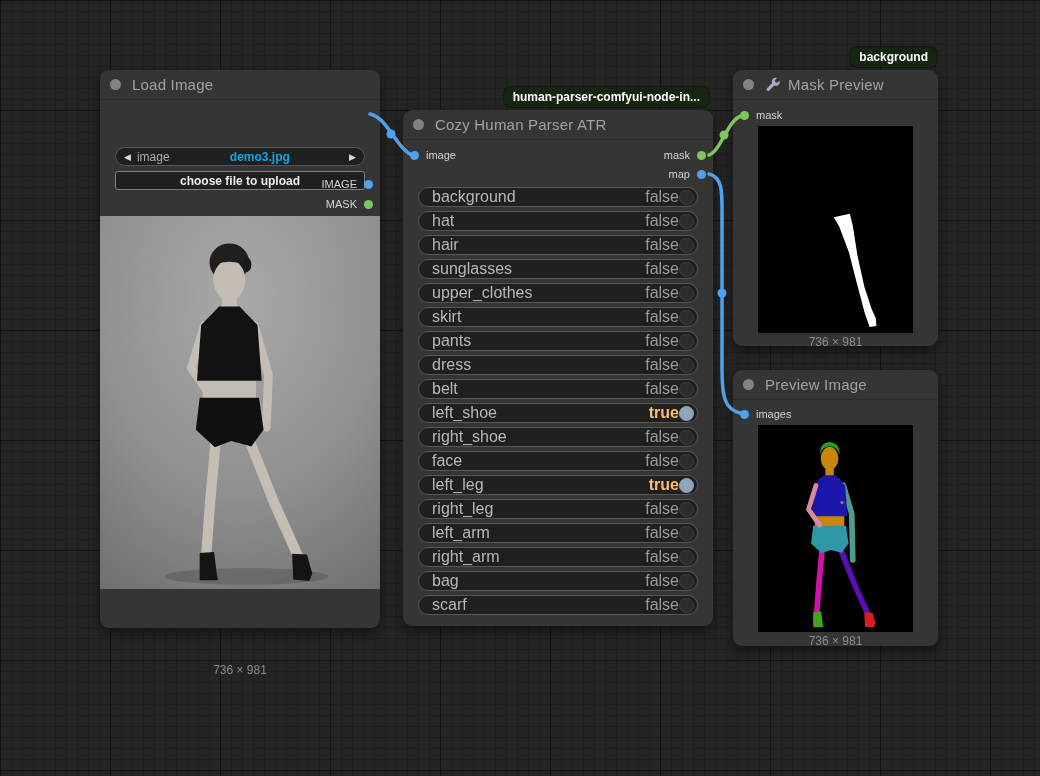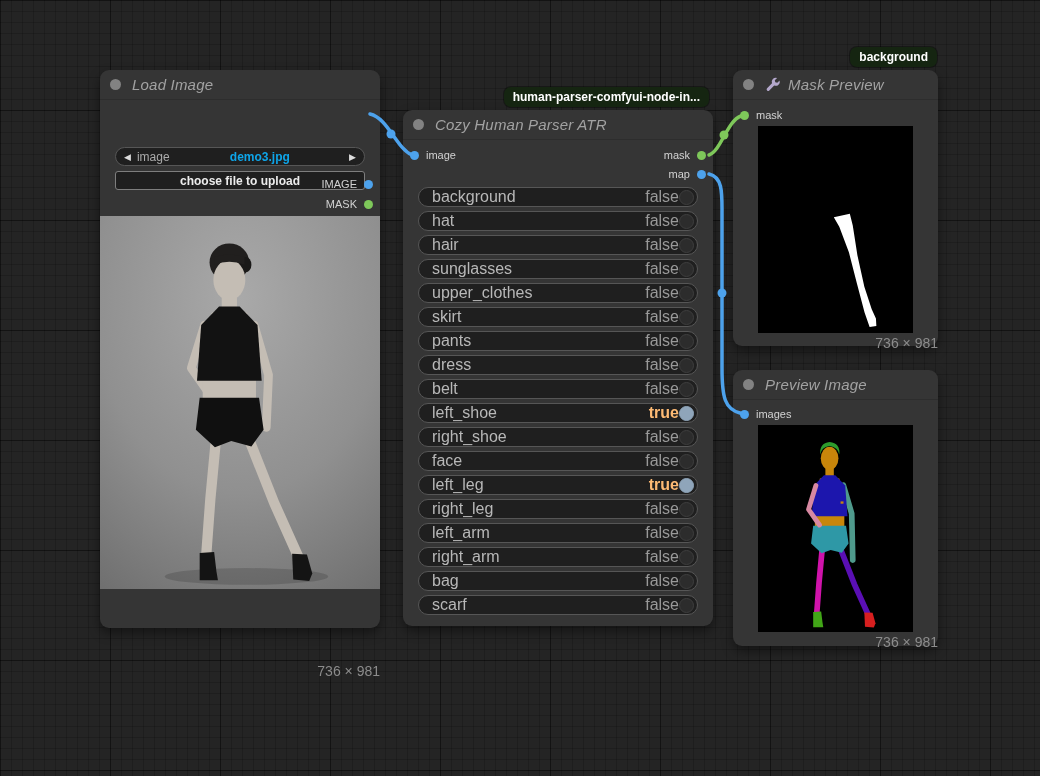--- a/index.html
+++ b/index.html
@@ -16,21 +16,20 @@
     position:relative;
   }
   .node {
     position:absolute; background:#353535; border-radius:9px;
     box-shadow:0 5px 12px rgba(0,0,0,0.45); z-index:2;
   }
   .node-header {
     height:30px; display:flex; align-items:center; padding:0 10px;
     color:#a2a2a2; font-size:15px; letter-spacing:0.2px;
     border-bottom:1px solid rgba(0,0,0,0.15);
-    font-style:italic;
   }
   .collapse-dot { width:11px; height:11px; border-radius:50%; background:#828282; margin-right:11px; flex:none; }
   .hdr-icon { width:16px; height:16px; margin-right:7px; flex:none; }
   .slot { position:absolute; height:20px; display:flex; align-items:center; gap:7px; font-size:11px; color:#d2d2d2; z-index:3; }
   .slot.in { left:7px; }
   .slot.out { right:7px; }
   .dot { width:9px; height:9px; border-radius:50%; flex:none; }
   .dot.blue { background:#4da2ec; }
   .dot.green { background:#7ec85a; }
   .widgets { position:absolute; left:15px; right:15px; top:77px; }
@@ -54,21 +53,21 @@
   .combo .c-label { margin-left:6px; }
   .combo .c-value { position:absolute; left:58%; transform:translateX(-50%); color:#0ea5e9; font-weight:bold; }
   .combo .arrow.next { margin-left:auto; }
   .upload-btn {
     height:19px; background:#1f1f1f; border:1px solid #7e7e7e; border-radius:3px;
     width:100%; display:flex; align-items:center; justify-content:center;
     color:#ececec; font-size:12px; font-weight:bold; cursor:pointer;
   }
   .img-frame { position:absolute; background:#000; overflow:hidden; }
   .img-frame svg { display:block; width:100%; height:100%; }
-  .dim-label { position:absolute; left:0; right:0; text-align:right; font-size:14px; color:#8c8c8c; }
+  .dim-label { position:absolute; left:0; right:0; text-align:center; font-size:12px; color:#8c8c8c; }
   .badge {
     position:absolute; z-index:4; background:#152511; color:#fff;
     font-size:12px; font-weight:bold; padding:3px 9px; border-radius:7px;
     box-shadow:0 0 0 1px rgba(0,0,0,0.35);
   }
   #wires { position:absolute; left:0; top:0; z-index:5; pointer-events:none; }
 </style>
 </head>
 <body>
 

